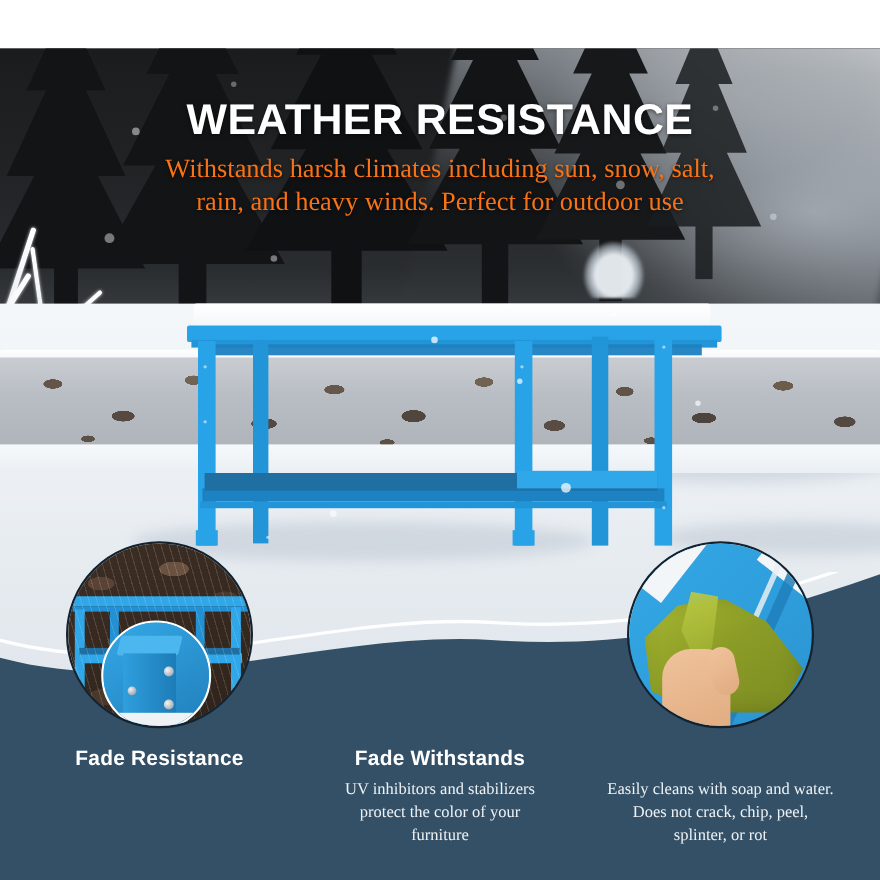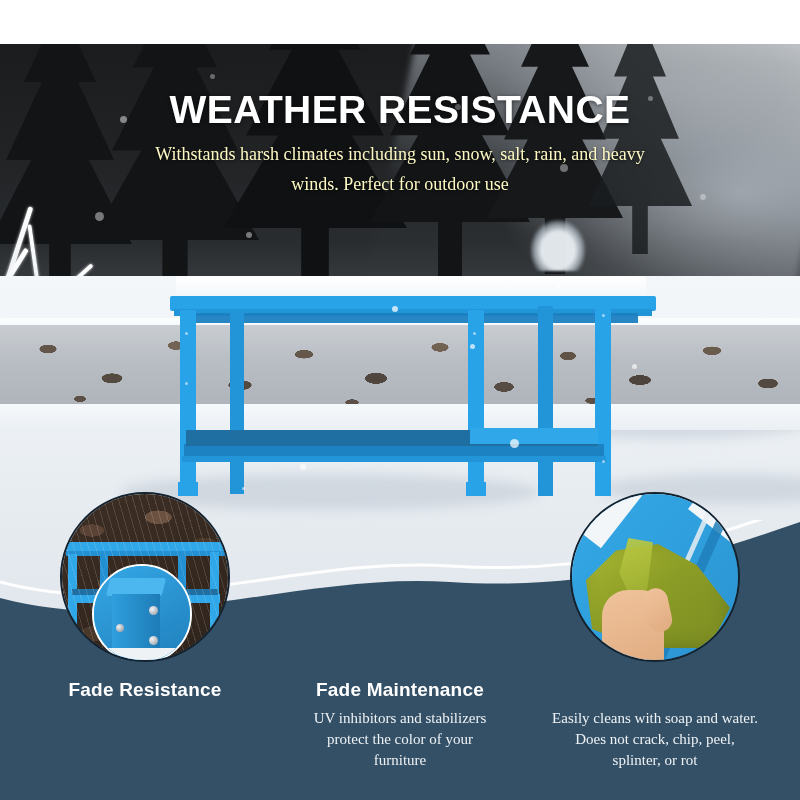--- a/index.html
+++ b/index.html
@@ -72,21 +72,21 @@
 
   
   .flake{position:absolute;border-radius:50%;background:rgba(255,255,255,.85);}
 
   
   .hero-title{position:absolute;left:0;top:44px;width:800px;text-align:center;
     font-size:39px;font-weight:bold;letter-spacing:.4px;color:#fff;
     font-family:"Liberation Sans",sans-serif;
     text-shadow:0 1px 4px rgba(0,0,0,.55);}
   .hero-sub{position:absolute;left:130px;top:95px;width:540px;text-align:center;
-    font-family:"Liberation Serif",serif;font-size:18px;line-height:30px;color:#fef9c3;
+    font-family:"Liberation Serif",serif;font-size:24px;line-height:30px;color:#f97316;
     text-shadow:0 1px 3px rgba(0,0,0,.6);}
 
   
   .panel{position:absolute;left:0;top:520px;width:800px;height:280px;}
   .panel svg{position:absolute;left:0;top:0;}
 
   
   .circle{position:absolute;width:170px;height:170px;border-radius:50%;
     overflow:hidden;border:2px solid #13222e;box-sizing:border-box;}
 
@@ -270,18 +270,18 @@
     <div class="cloth" style="left:44px;top:44px;width:56px;height:70px;
       clip-path:polygon(22% 0%,66% 6%,56% 72%,30% 92%,6% 50%);opacity:.92;
       background:linear-gradient(160deg,#bccb44,#95a52b);"></div>
 
     <div class="hand" style="left:30px;top:96px;width:62px;height:78px;border-radius:26px 22px 10px 10px;"></div>
     <div class="hand" style="left:74px;top:94px;width:24px;height:44px;border-radius:12px;transform:rotate(-12deg);"></div>
   </div>
 
   <div class="feat-title" style="left:20px;top:679px;width:250px;">Fade Resistance</div>
 
-  <div class="feat-title" style="left:275px;top:679px;width:250px;">Fade Maintenance</div>
+  <div class="feat-title" style="left:275px;top:679px;width:250px;">Fade Withstands</div>
   <div class="feat-desc" style="left:312px;top:708px;width:176px;">UV inhibitors and stabilizers protect the color of your furniture</div>
 
   <div class="feat-desc" style="left:552px;top:708px;width:206px;">Easily cleans with soap and water. Does not crack, chip, peel, splinter, or rot</div>
 
 </div>
 
 </body></html>

